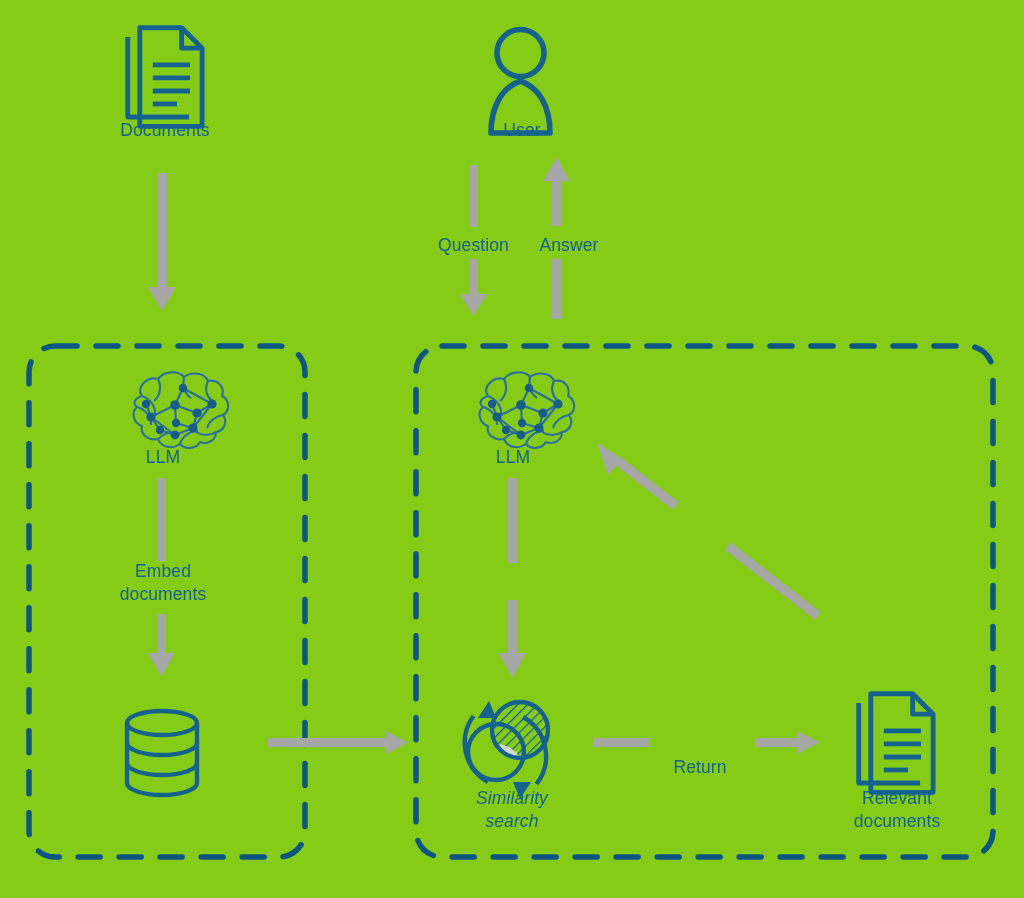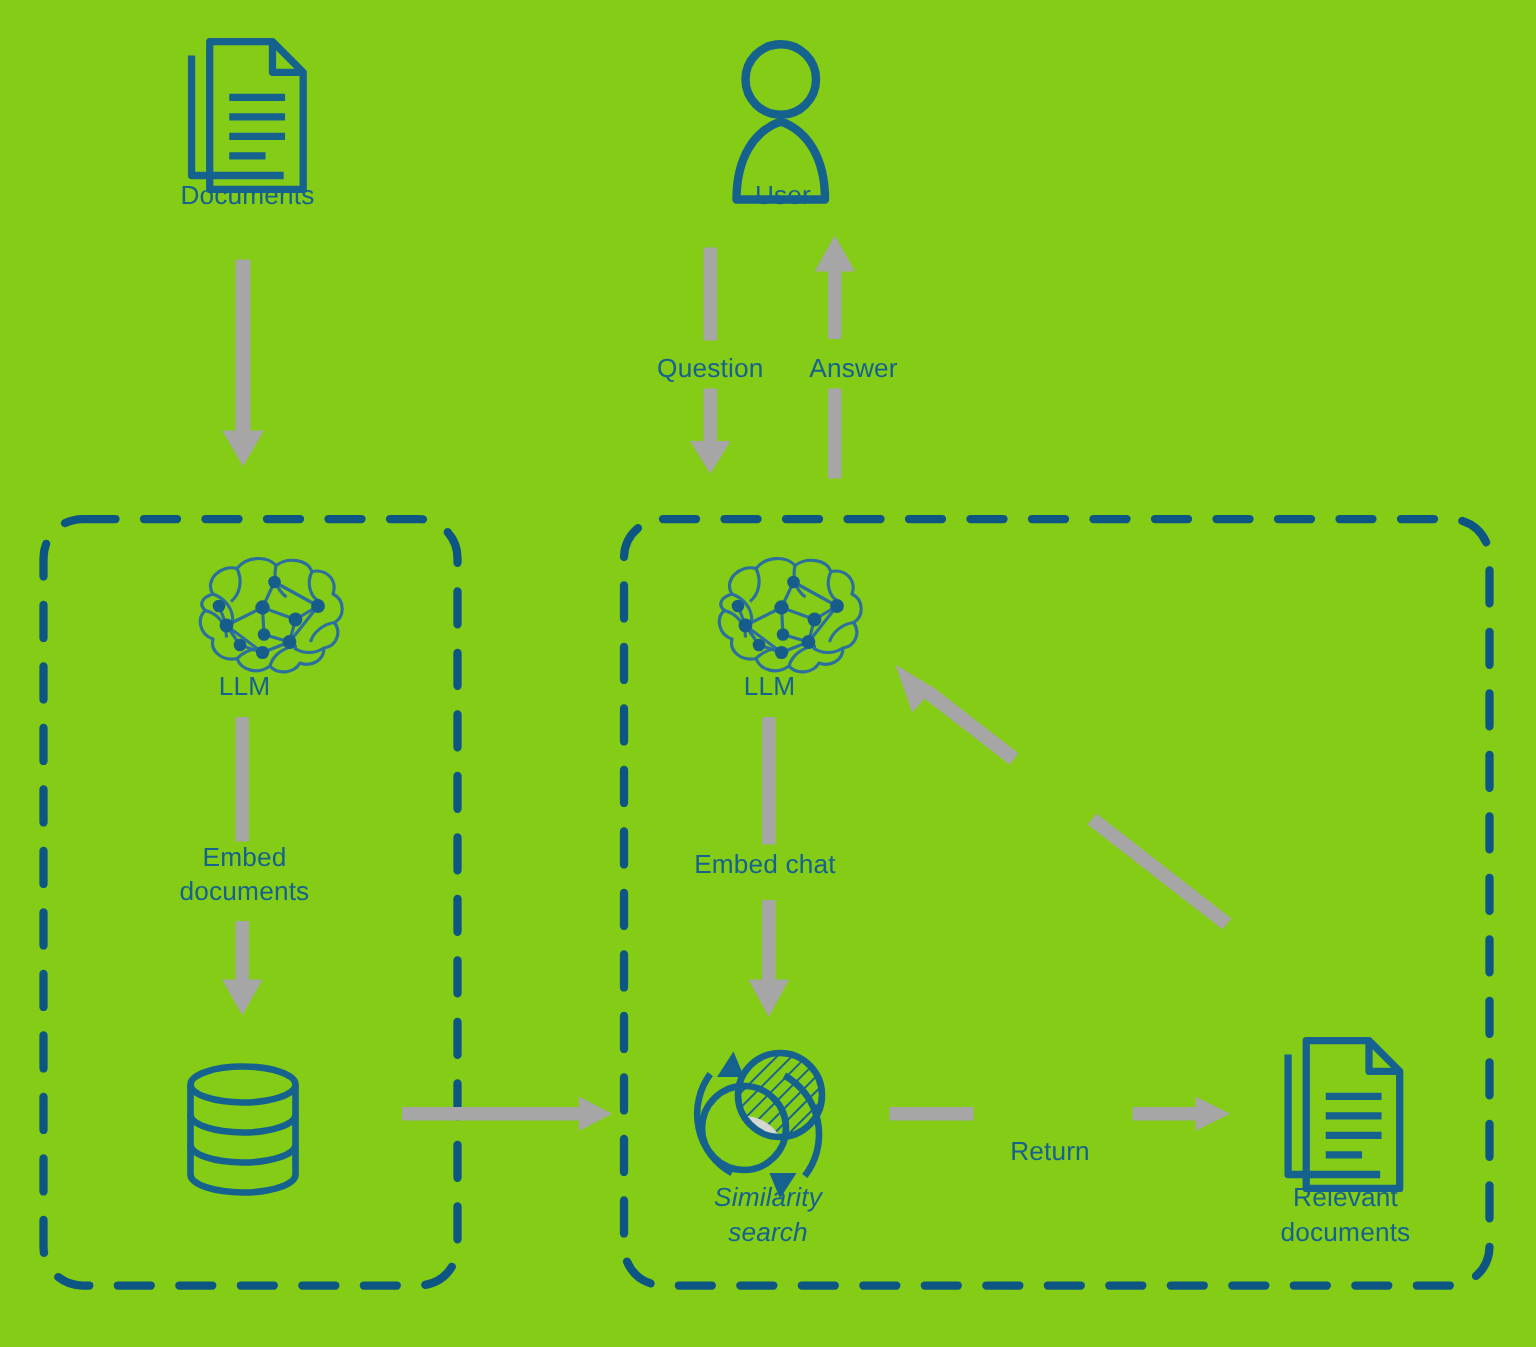--- a/index.html
+++ b/index.html
@@ -255,18 +255,17 @@
   <div class="node-label" style="left:800px; top:787px; width:194px;text-align:center;">Relevant
 documents</div>
 
   <div class="edge-label" style="left:406px; top:234px; width:135px;text-align:center;">Question</div>
 
   <div class="edge-label" style="left:514px; top:234px; width:110px;">Answer</div>
 
   <div class="edge-label" style="left:66px; top:535px; width:194px;margin-top:25px;">Embed
 documents</div>
 
-  <div class="edge-label" style="left:420px; top:565px; width:180px;">Embed chat</div>
 
   <div class="edge-label" style="left:640px; top:756px; width:120px;">Return</div>
 
 
 </div>
 
 </body></html>

